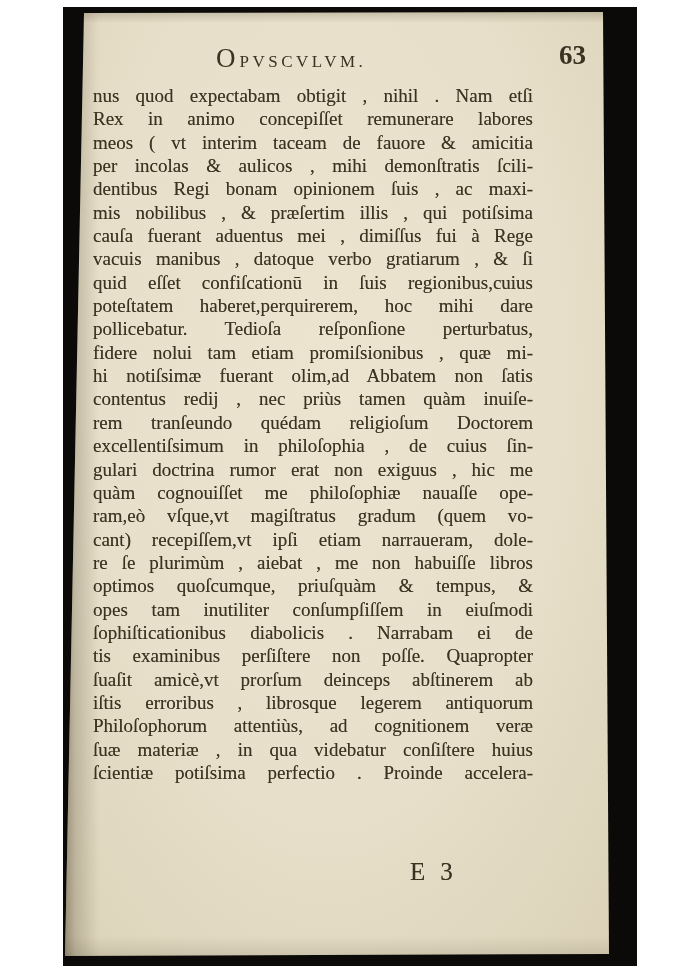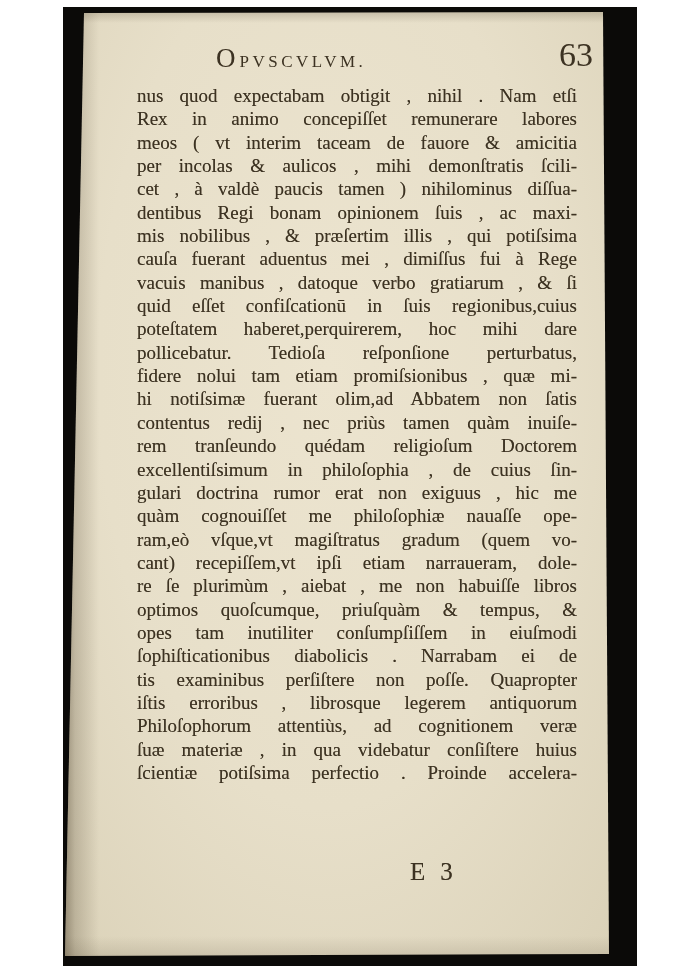--- a/index.html
+++ b/index.html
@@ -47,30 +47,30 @@
   .rh-title .initial{
     font-size:27px;line-height:27px;
     letter-spacing:4px;
   }
   .rh-title .rest{
     font-size:17px;
     letter-spacing:3.5px;
   }
   .rh-num{
     position:absolute;left:496px;top:34px;
-    font-size:34px;line-height:28px;
+    font-size:27px;line-height:28px;
     color:var(--ink);
+    font-weight:bold;
   }
   .text-block{
     position:absolute;
     left:30px;top:77px;width:440px;
     font-size:19px;
     color:var(--ink);
     text-shadow:0 0 .5px rgba(58,47,28,.55);
-    margin-left:44px;
   }
   .line{
     height:23.35px;
     line-height:23.35px;
     text-align:justify;
     text-align-last:justify;
     white-space:normal;
     overflow:visible;
   }
   .signature{
@@ -94,21 +94,20 @@
     <div class="running-head">
       <div class="rh-title"><span class="initial">O</span><span class="rest">PVSCVLVM.</span></div>
       <div class="rh-num">63</div>
     </div>
 
     <div class="text-block" id="lines">
         <div class="line">nus quod expectabam obtigit , nihil . Nam etſi</div>
         <div class="line">Rex in animo concepiſſet remunerare labores</div>
         <div class="line">meos ( vt interim taceam de fauore &amp; amicitia</div>
         <div class="line">per incolas &amp; aulicos , mihi demonſtratis ſcili-</div>
-        <div class="line">cet , à valdè paucis tamen ) nihilominus diſſua-</div>
         <div class="line">dentibus Regi bonam opinionem ſuis , ac maxi-</div>
         <div class="line">mis nobilibus , &amp; præſertim illis , qui potiſsima</div>
         <div class="line">cauſa fuerant aduentus mei , dimiſſus fui à Rege</div>
         <div class="line">vacuis manibus , datoque verbo gratiarum , &amp; ſi</div>
         <div class="line">quid eſſet confiſcationū in ſuis regionibus,cuius</div>
         <div class="line">poteſtatem haberet,perquirerem, hoc mihi dare</div>
         <div class="line">pollicebatur.  Tedioſa reſponſione perturbatus,</div>
         <div class="line">fidere nolui tam etiam promiſsionibus , quæ mi-</div>
         <div class="line">hi notiſsimæ fuerant olim,ad Abbatem non ſatis</div>
         <div class="line">contentus redij , nec priùs tamen quàm inuiſe-</div>
@@ -116,20 +115,21 @@
         <div class="line">excellentiſsimum in philoſophia , de cuius ſin-</div>
         <div class="line">gulari doctrina rumor erat non exiguus , hic me</div>
         <div class="line">quàm cognouiſſet me philoſophiæ nauaſſe ope-</div>
         <div class="line">ram,eò vſque,vt magiſtratus gradum (quem vo-</div>
         <div class="line">cant) recepiſſem,vt ipſi etiam narraueram, dole-</div>
         <div class="line">re ſe plurimùm , aiebat , me non habuiſſe libros</div>
         <div class="line">optimos quoſcumque, priuſquàm &amp; tempus, &amp;</div>
         <div class="line">opes tam inutiliter conſumpſiſſem in eiuſmodi</div>
         <div class="line">ſophiſticationibus diabolicis .  Narrabam ei de</div>
         <div class="line">tis examinibus perſiſtere non poſſe. Quapropter</div>
+        <div class="line">ſuaſit amicè,vt prorſum deinceps abſtinerem ab</div>
         <div class="line">iſtis erroribus , librosque legerem antiquorum</div>
         <div class="line">Philoſophorum attentiùs, ad cognitionem veræ</div>
         <div class="line">ſuæ materiæ , in qua videbatur conſiſtere huius</div>
         <div class="line">ſcientiæ potiſsima perfectio .  Proinde accelera-</div>
       </div>
 
     <div class="signature"><span class="sig-letter">E</span><span class="sig-num">3</span></div>
 
   </div>
 </div>

